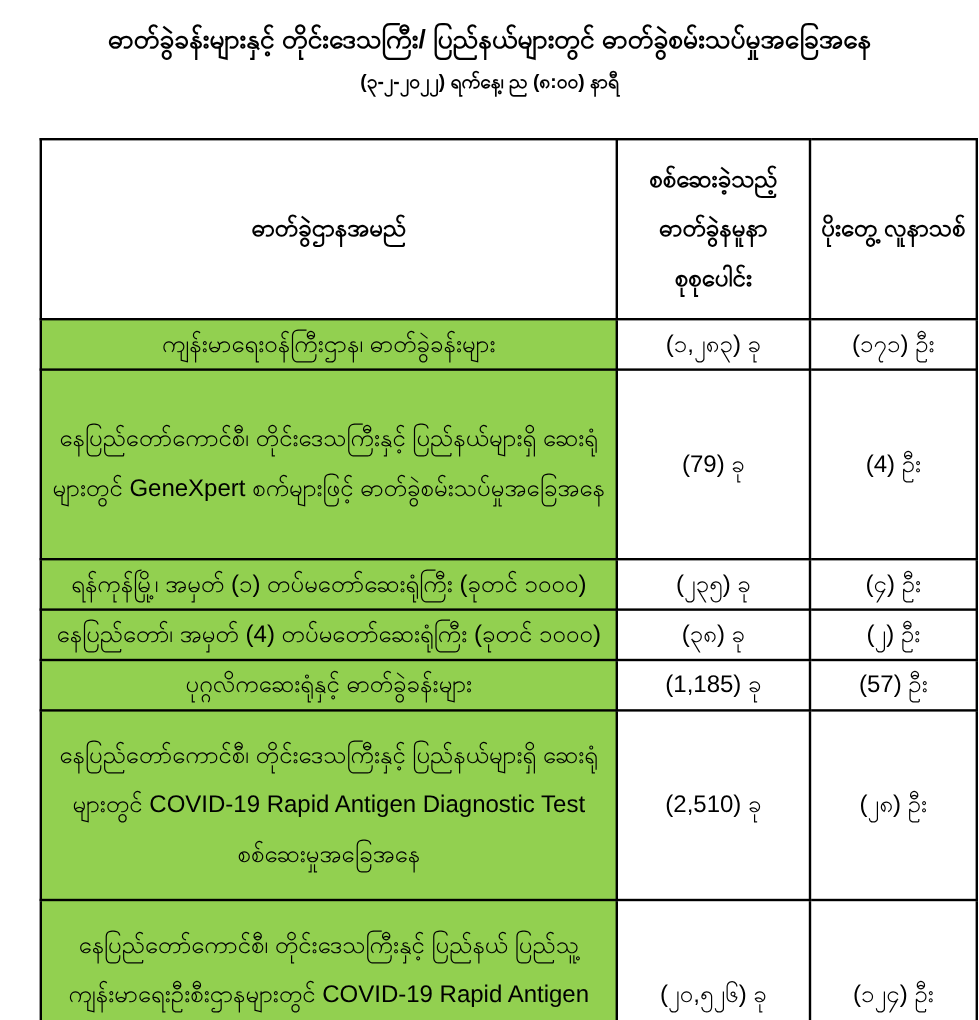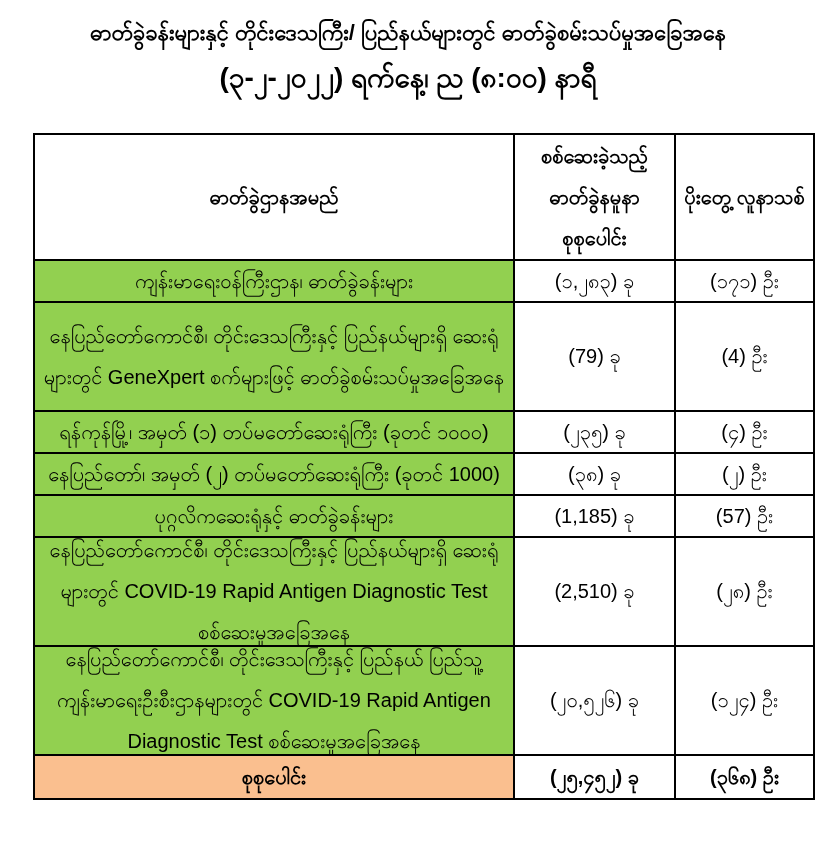--- a/index.html
+++ b/index.html
@@ -10,21 +10,21 @@
     color: #000000;
   }
   .page { width: 816px; height: 850px; overflow: hidden; }
 
   .title-block { padding-top: 16px; text-align: center; }
   .title-line1 {
     font-size: 22px; font-weight: bold; line-height: 1.5;
     padding: 0 40px;
   }
   .title-line2 {
-    font-size: 28px; font-weight: bold; line-height: 1.5;
+    font-size: 16px; font-weight: bold; line-height: 1.5;
     margin-top: 8px;
   }
 
   table.stats {
     border-collapse: collapse;
     table-layout: fixed;
     margin: 34px 0 0 33px;
     width: 780px;
     border: 2px solid var(--border_black, #000);
   }
@@ -36,23 +36,23 @@
     border: 2px solid var(--border_black, #000);
     padding: 0;
     vertical-align: middle;
     font-size: 20px;
   }
   .wrap {
     display: flex; align-items: center; justify-content: center;
     text-align: center; width: 100%; overflow: hidden;
     padding: 0 8px; line-height: 1.35;
   }
-  .r-head .wrap  { height: 124px; line-height: 2.05; font-weight: bold; }
+  .r-head .wrap  { height: 148px; line-height: 2.05; font-weight: bold; }
   .r-small .wrap { height: 40px;  }
-  .r-large .wrap { height: 107px; line-height: 2.05; }
+  .r-large .wrap { height: 156px; line-height: 2.05; }
   .r-total .wrap { height: 42px;  font-weight: bold; }
 
   td.cell-green  { background: var(--highlight_green, #92D050); margin-top: 43px; }
   td.cell-orange { background: var(--total_orange, #FABF8F); }
 </style>
 </head>
 <body>
 
 <div class="page">
 
@@ -109,21 +109,21 @@
         </td>
         <td>
           <div class="wrap">(၂၃၅) ခု</div>
         </td>
         <td>
           <div class="wrap">(၄) ဦး</div>
         </td>
       </tr>
       <tr class="r-small">
         <td class="cell-green">
-          <div class="wrap">နေပြည်တော်၊ အမှတ် (၂) တပ်မတော်ဆေးရုံကြီး (ခုတင် 1000)</div>
+          <div class="wrap">နေပြည်တော်၊ အမှတ် (4) တပ်မတော်ဆေးရုံကြီး (ခုတင် ၁၀၀၀)</div>
         </td>
         <td>
           <div class="wrap">(၃၈) ခု</div>
         </td>
         <td>
           <div class="wrap">(၂) ဦး</div>
         </td>
       </tr>
       <tr class="r-small">
         <td class="cell-green">

